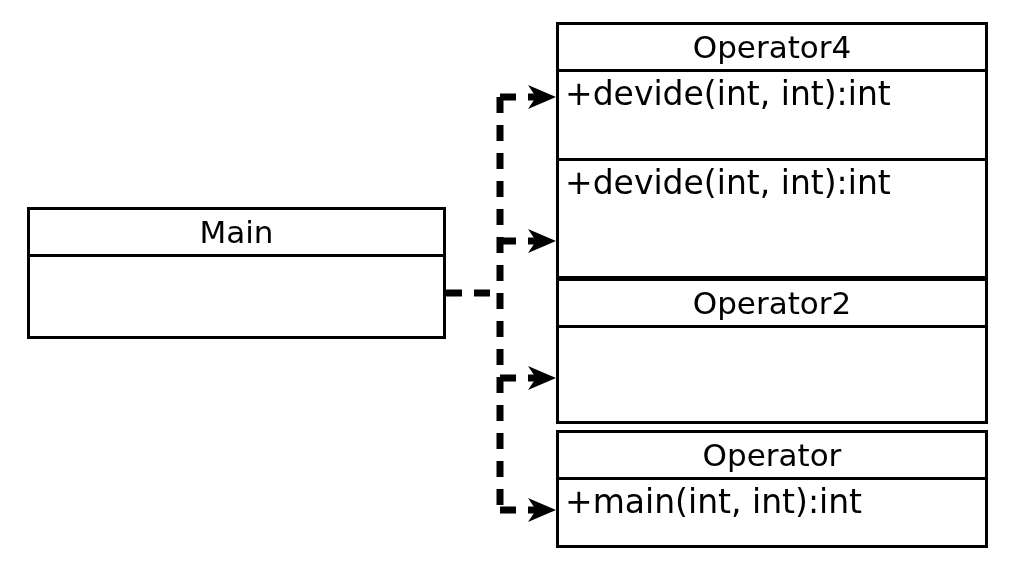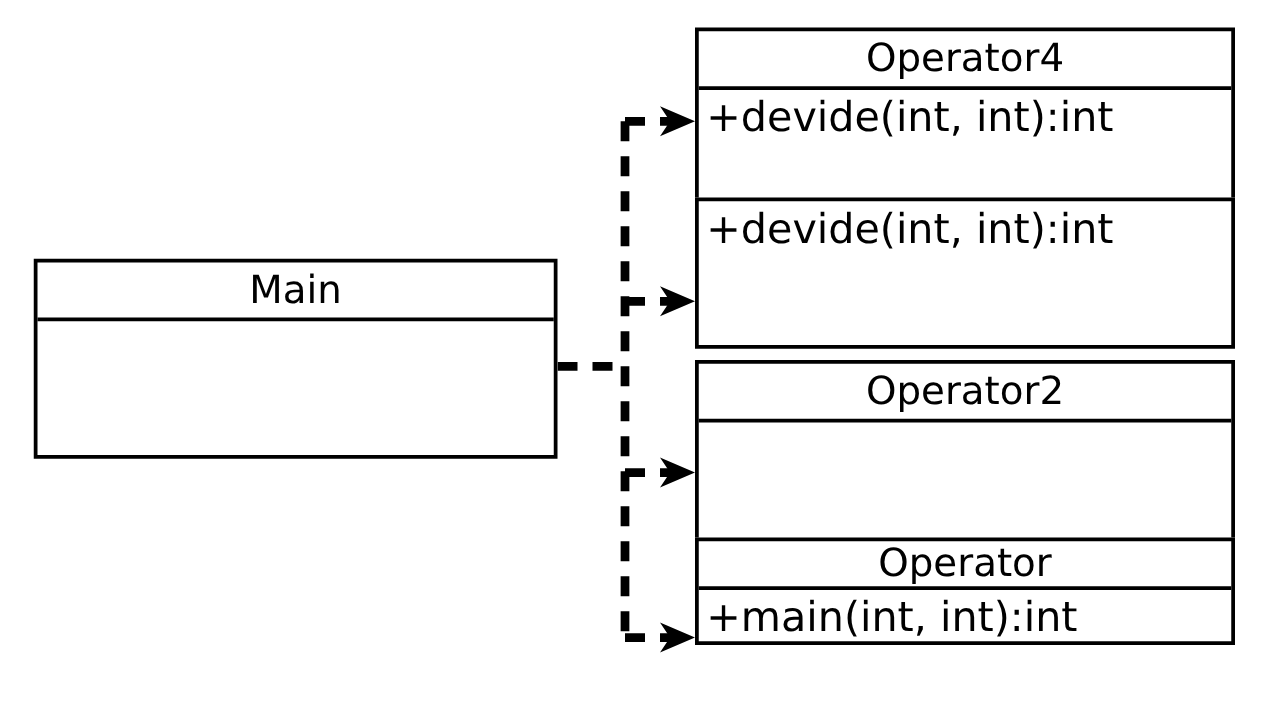--- a/index.html
+++ b/index.html
@@ -48,21 +48,21 @@
   }
   .uml-member.static {
     text-decoration: underline;
     text-underline-offset: 4px;
   }
   
   #class-main {
     left: 27px;
     top: 207px;
     width: 419px;
-    height: 160px;
+    height: 132px;
   }
   #class-main .uml-name-compartment {
     height: 47px;
     font-size: 31px;
   }
   #class-main .uml-members-compartment {
     padding: 3px 0 0 5px;
     font-size: 33px;
   }
   
@@ -73,22 +73,22 @@
   .operator-class .uml-name-compartment {
     height: 47px;
     font-size: 31px;
   }
   .operator-class .uml-members-compartment {
     padding: 2px 0 0 6px;
     font-size: 33px;
   }
   #class-operator4 { top: 22px;  height: 141px; }
   #class-operator3 { top: 158px; height: 121px; }
-  #class-operator2 { top: 288px; height: 146px; }
-  #class-operator  { top: 430px; height: 86px; }
+  #class-operator2 { top: 278px; height: 146px; }
+  #class-operator  { top: 430px; height: 118px; }
 
   
   #connector-layer {
     position: absolute;
     left: 0;
     top: 0;
     width: 1024px;
     height: 579px;
     pointer-events: none;
   }

